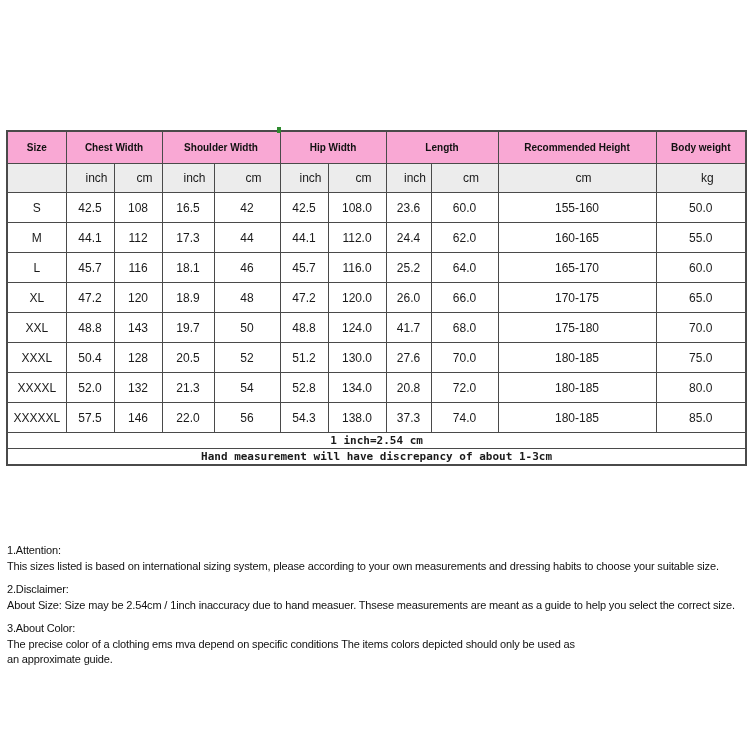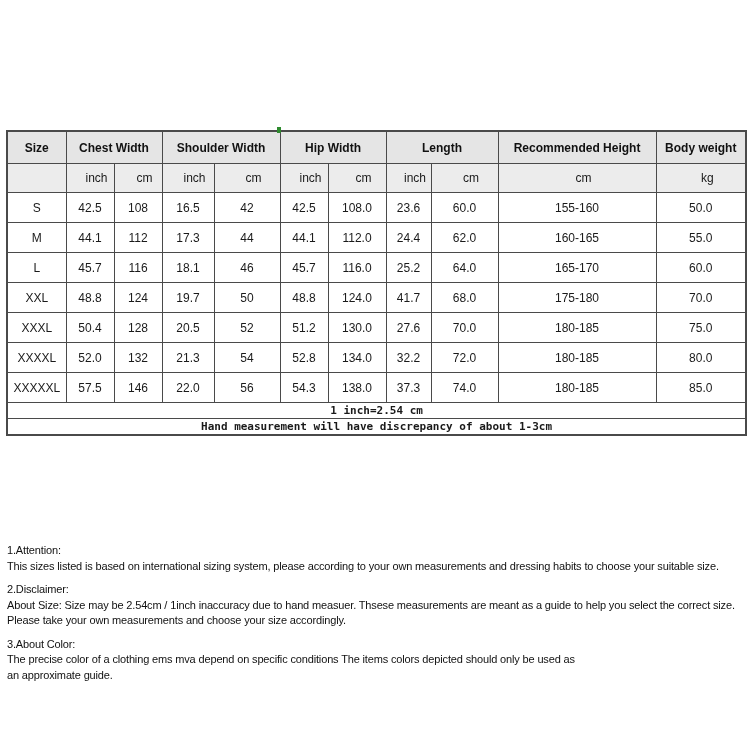--- a/index.html
+++ b/index.html
@@ -27,22 +27,22 @@
   table.size-chart td {
     border: 1px solid #4a4a4a;
     text-align: center;
     vertical-align: middle;
     padding: 0;
     overflow: hidden;
     white-space: nowrap;
   }
   tr.group-row th {
     height: 31px;
-    background: #e5e5e5;
-    font-size: 12px;
+    background: #f9a8d4;
+    font-size: 10px;
     font-weight: bold;
     color: #111111;
   }
   tr.units-row td {
     height: 28px;
     background: #ececec;
     font-size: 12px;
     font-weight: normal;
     padding-left: 13px;
   }
@@ -158,23 +158,36 @@
           <td>18.1</td>
           <td>46</td>
           <td>45.7</td>
           <td>116.0</td>
           <td>25.2</td>
           <td>64.0</td>
           <td>165-170</td>
           <td>60.0</td>
         </tr>
         <tr>
+          <td>XL</td>
+          <td>47.2</td>
+          <td>120</td>
+          <td>18.9</td>
+          <td>48</td>
+          <td>47.2</td>
+          <td>120.0</td>
+          <td>26.0</td>
+          <td>66.0</td>
+          <td>170-175</td>
+          <td>65.0</td>
+        </tr>
+        <tr>
           <td>XXL</td>
           <td>48.8</td>
-          <td>124</td>
+          <td>143</td>
           <td>19.7</td>
           <td>50</td>
           <td>48.8</td>
           <td>124.0</td>
           <td>41.7</td>
           <td>68.0</td>
           <td>175-180</td>
           <td>70.0</td>
         </tr>
         <tr>
@@ -191,21 +204,21 @@
           <td>75.0</td>
         </tr>
         <tr>
           <td>XXXXL</td>
           <td>52.0</td>
           <td>132</td>
           <td>21.3</td>
           <td>54</td>
           <td>52.8</td>
           <td>134.0</td>
-          <td>32.2</td>
+          <td>20.8</td>
           <td>72.0</td>
           <td>180-185</td>
           <td>80.0</td>
         </tr>
         <tr>
           <td>XXXXXL</td>
           <td>57.5</td>
           <td>146</td>
           <td>22.0</td>
           <td>56</td>
@@ -228,21 +241,20 @@
   </table>
 
   <div class="notes">
     <div class="note-section">
       <div class="note-heading">1.Attention:</div>
       <div class="note-line">This sizes listed is based on international sizing system, please according to your own measurements and dressing habits to choose your suitable size.</div>
     </div>
     <div class="note-section">
       <div class="note-heading">2.Disclaimer:</div>
       <div class="note-line">About Size: Size may be 2.54cm / 1inch inaccuracy due to hand measuer. Thsese measurements are meant as a guide to help you select the correct size.</div>
-      <div class="note-line">Please take your own measurements and choose your size accordingly.</div>
     </div>
     <div class="note-section">
       <div class="note-heading">3.About Color:</div>
       <div class="note-line">The precise color of a clothing ems mva depend on specific conditions The items colors depicted should only be used as</div>
       <div class="note-line">an approximate guide.</div>
     </div>
   </div>
 
 </div>
 

